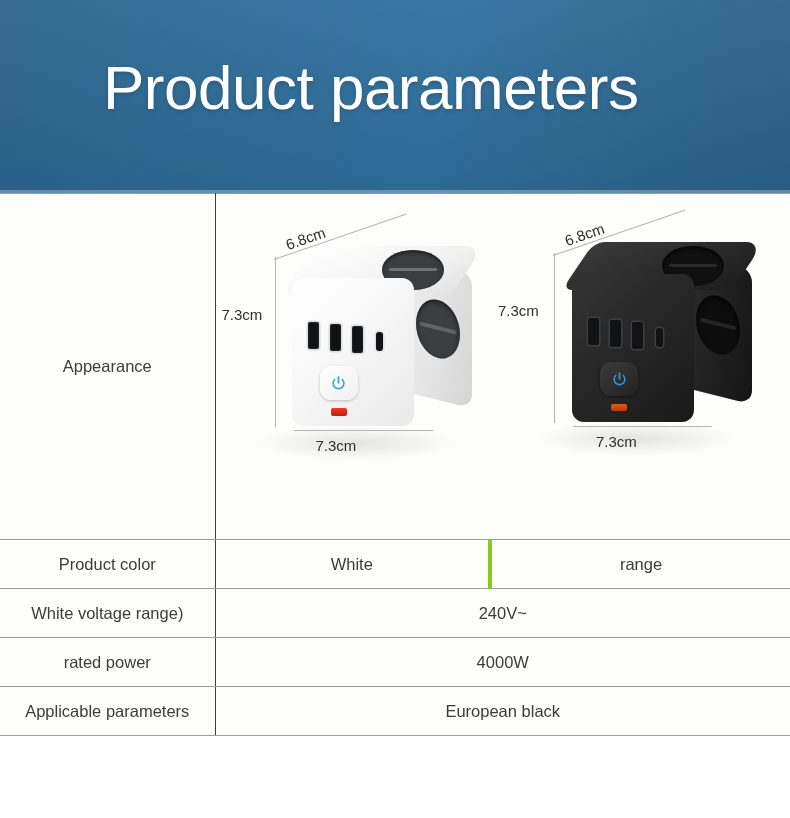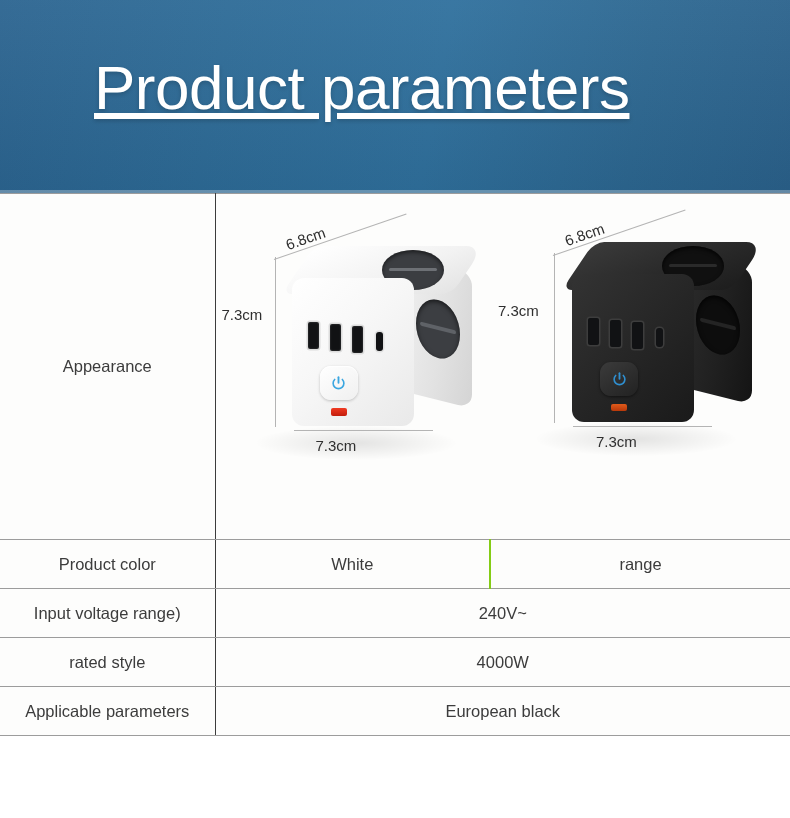--- a/index.html
+++ b/index.html
@@ -27,30 +27,29 @@
   }
   .banner::after {
     content: "";
     position: absolute;
     left: 0; right: 0; bottom: 0;
     height: 3px;
     background: rgba(255,255,255,0.28);
   }
   .banner-title {
     position: absolute;
-    left: 94px;
+    left: 103px;
     top: 53px;
     font-size: 62px;
     line-height: 1.12;
     font-weight: 400;
     color: #ffffff;
     letter-spacing: -0.5px;
     text-shadow: 0 2px 4px rgba(0,0,0,0.18);
     white-space: nowrap;
-    text-decoration: underline;
   }
 
   
   .spec-table {
     position: relative;
     width: 790px;
     border-collapse: collapse;
     table-layout: fixed;
     background: #fdfdfc;
   }
@@ -71,21 +70,21 @@
     color: #3c3c3c;
     border-right: 1px solid #3c3c3c;
     white-space: nowrap;
   }
   .cell-value {
     text-align: center;
     font-size: 16.5px;
     color: #3c3c3c;
     white-space: nowrap;
   }
-  .divider-right { border-right: 2px solid #84cc16; }
+  .divider-right { border-right: 4px solid #84cc16; }
   .row-data td { height: 48px; text-align: center; }
   .row-appearance td { height: 345px; vertical-align: middle; }
 
   
   .fig-cell { position: relative; height: 345px; }
   .fig-wrap {
     position: relative;
     width: 100%;
     height: 345px;
   }
@@ -328,27 +327,27 @@
     </td>
   </tr>
 
   <tr class="row-data">
     <td class="cell-label">Product color</td>
     <td class="cell-value divider-right">White</td>
     <td class="cell-value">range</td>
   </tr>
 
   <tr class="row-data">
-    <td class="cell-label">Input voltage range)</td>
+    <td class="cell-label">White voltage range)</td>
     <td class="cell-value" colspan="2">240V~</td>
   </tr>
 
 
   <tr class="row-data">
-    <td class="cell-label">rated style</td>
+    <td class="cell-label">rated power</td>
     <td class="cell-value" colspan="2">4000W</td>
   </tr>
 
   <tr class="row-data">
     <td class="cell-label">Applicable parameters</td>
     <td class="cell-value" colspan="2">European black</td>
   </tr>
 
   </tbody>
 </table>

